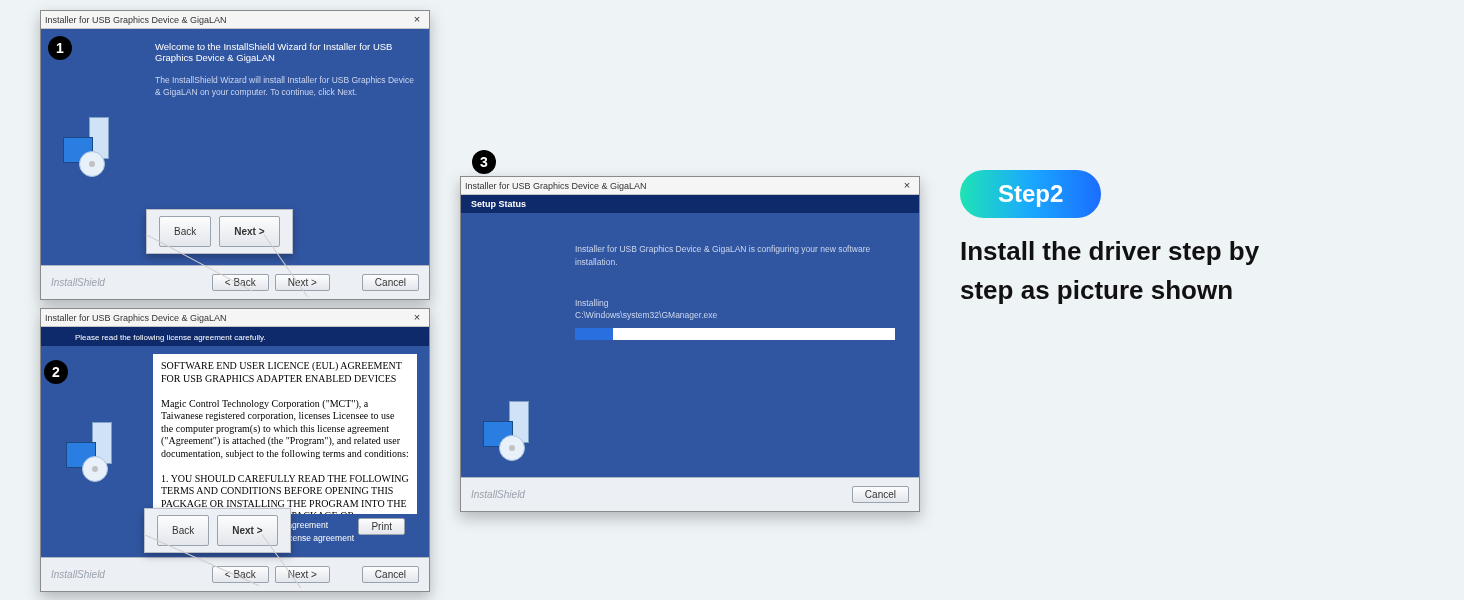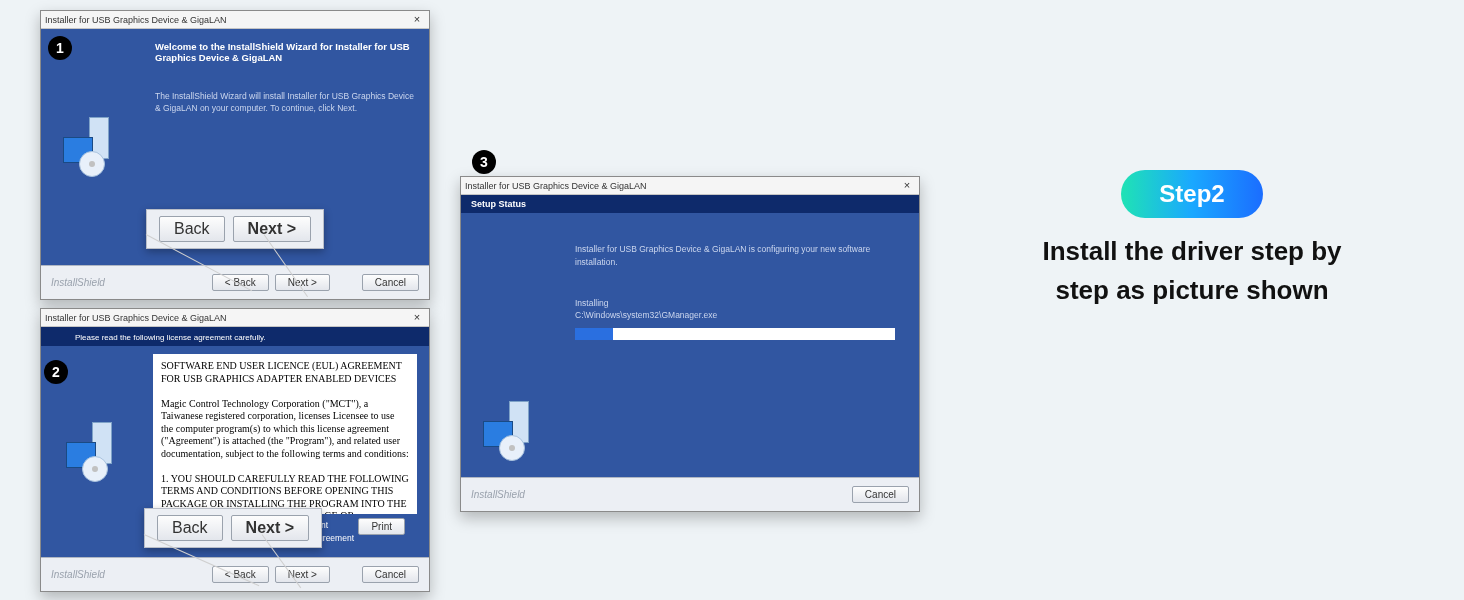--- a/index.html
+++ b/index.html
@@ -5,21 +5,21 @@
   * { margin:0; padding:0; box-sizing:border-box; }
   body {
     background:#eef3f6;
     font-family: Tahoma, Arial, sans-serif;
     width:1464px; height:600px;
     overflow:hidden; position:relative;
   }
   
   .side {
     position:absolute; left:960px; top:170px; right:40px;
-    text-align:center;
+    text-align:left;
   }
   .step-pill {
     display:inline-block;
     padding:10px 38px;
     border-radius:30px;
     background:linear-gradient(90deg,#1fe3b4 0%,#1aa8ff 50%,#1b6dff 100%);
     color:#fff; font-weight:700; font-size:24px;
   }
   .side-text {
     margin-top:14px;
@@ -66,21 +66,21 @@
   }
   .side-img {
     width:100px; display:flex; align-items:center; justify-content:center;
   }
   .pc-icon { position:relative; width:60px; height:60px; }
   .pc-icon .tower { position:absolute; left:28px; top:0; width:20px; height:42px; background:#d0e2f5; border:1px solid #7fa3c8; }
   .pc-icon .box   { position:absolute; left:2px; top:20px; width:30px; height:26px; background:#2a7de1; border:1px solid #1a4a84; }
   .pc-icon .cd    { position:absolute; left:18px; top:34px; width:26px; height:26px; border-radius:50%; background:#e8f0fa; border:1px solid #a8c2de;}
   .pc-icon .cd::after{content:"";position:absolute;left:9px;top:9px;width:6px;height:6px;border-radius:50%;background:#c1c1c1;}
   .body-txt { flex:1; padding:12px 14px; font-size:9px; }
-  .body-txt .welcome { font-weight:700; margin-bottom:28px; font-size:9.5px;}
+  .body-txt .welcome { font-weight:400; margin-bottom:12px; font-size:9.5px;}
   .body-txt .para { color:#cbd6ee; line-height:1.4; font-size:8.5px;}
   .footer {
     height:34px; background:#eceff4; border-top:1px solid #b0b7c3;
     display:flex; align-items:center; justify-content:space-between;
     padding:7px 10px;
   }
   .footer .brand { font-size:10px; color:#9aa2ad; font-style:italic;}
   .btn {
     background:linear-gradient(#fdfdfd,#e3e6ec);
     border:1px solid #9aa2ad;
@@ -89,21 +89,21 @@
   }
   .btn-row { display:flex; gap:6px; }
   .btn-row .gap { width:20px; }
   
   .callout {
     position:absolute; background:#eceff4;
     border:1px solid #b9bec8;
     display:flex; gap:8px; padding:6px 12px;
     box-shadow:0 3px 8px rgba(0,0,0,.3);
   }
-  .callout .btn { padding:3px 14px; font-size:16px;}
+  .callout .btn { padding:9px 14px; font-size:10px;}
   .line {
     position:absolute; background:#cfcfcf;
     height:1px; transform-origin:left center;
   }
   
   .eula {
     background:#fff; color:#000; font-family:"Times New Roman",serif;
     font-size:10px; padding:6px 8px; height:160px; overflow:hidden;
     line-height:1.25;
   }

